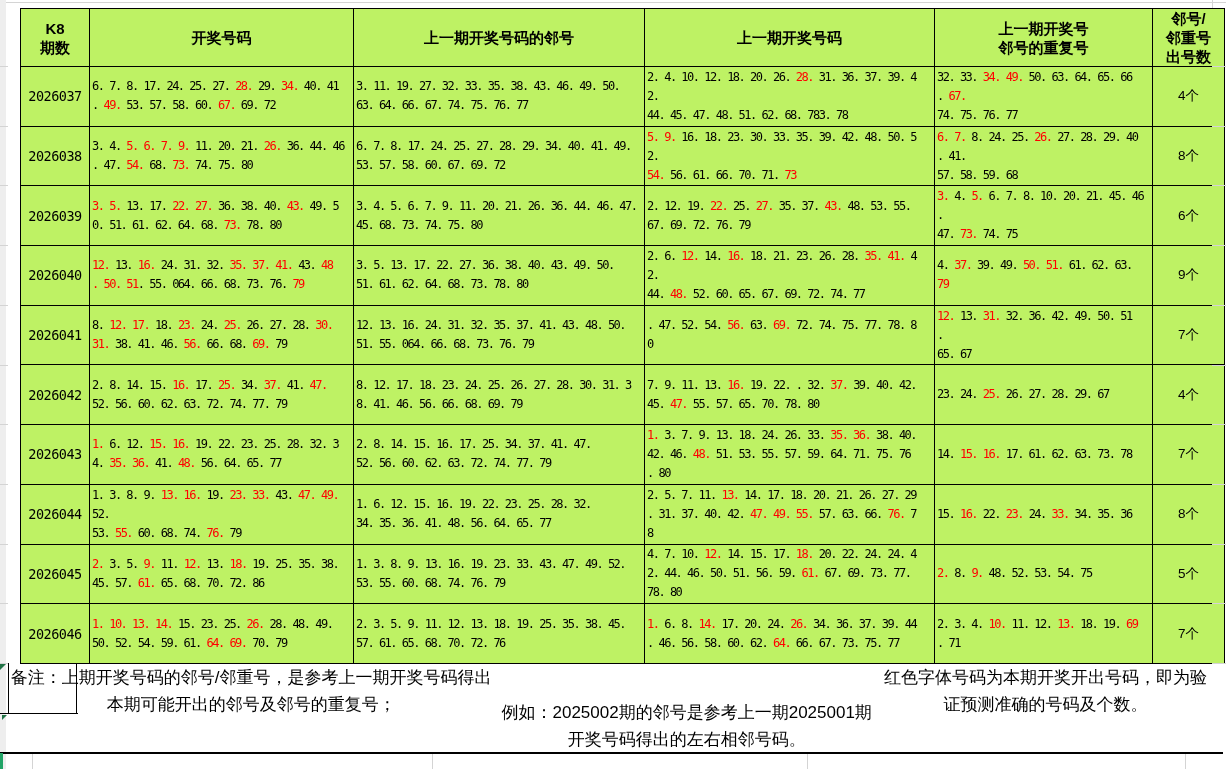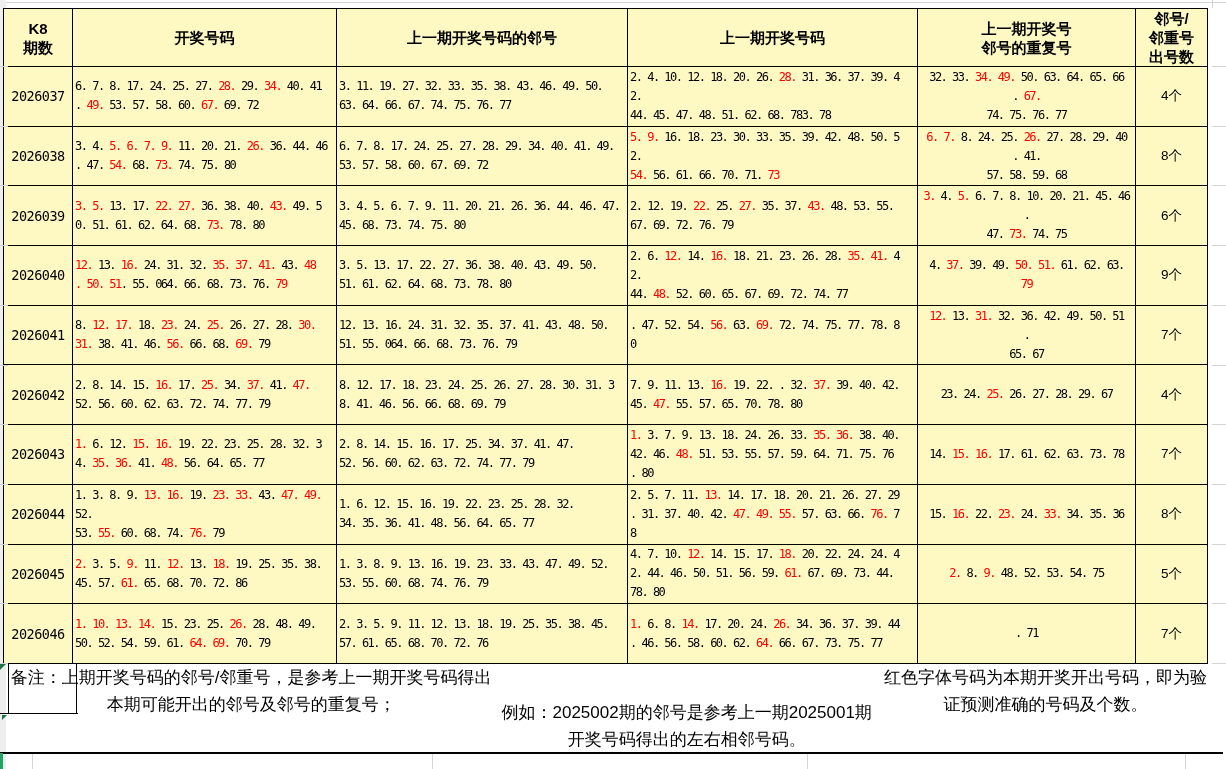--- a/index.html
+++ b/index.html
@@ -12,40 +12,40 @@
   .left-margin { position:absolute; left:0; top:0; width:6px; height:769px; background:#eeeeee; }
   .gl { position:absolute; background:#d4d4d4; }
   .gl.h { height:1px; }
   .gl.v { width:1px; }
   .black-line { position:absolute; background:#000; }
   .green-tri { position:absolute; width:6px; height:6px; background:#217346;
                clip-path:polygon(0 0, 100% 0, 0 100%); }
   .green-bar { position:absolute; left:0; top:753px; width:3px; height:16px; background:#21a366; }
   
   .grid {
-    position:absolute; left:3px; top:8px;
+    position:absolute; left:20px; top:8px;
     display:grid;
     grid-template-columns:69px 264px 291px 290px 218px 72px;
     grid-template-rows:58px repeat(10, 59.7px);
     border-top:1px solid #000; border-left:1px solid #000;
-    background:#fef9c3;
+    background:#bef264;
   }
   .cell {
     border-right:1px solid #000; border-bottom:1px solid #000;
     display:flex; flex-direction:column; justify-content:center;
     overflow:hidden; color:#000;
   }
   .hd {
     align-items:center; text-align:center;
     font-family:"Liberation Sans", sans-serif;
     font-weight:700; font-size:15px; line-height:19px; white-space:pre-line;
   }
   .c-period { align-items:center; font-size:13.5px; letter-spacing:-0.5px; }
   .c-nums  { padding:0 2px; font-size:12px; letter-spacing:-1.5px; line-height:19px; }
-  .c-rep   { text-align:center; }
+  .c-rep   { text-align:left; }
   .c-count { align-items:center; font-family:"Liberation Sans", sans-serif; font-size:13.5px; }
   .ln { white-space:pre; }
   .rd { color:#ff0000; }
   
   .col1-ext { position:absolute; left:8px; top:663px; width:69px; height:50px;
               border-left:1px solid #000; border-right:1px solid #000; }
   
   .notes {
     position:absolute; left:8px; top:664px; width:1204px; height:88px;
     display:flex; flex-direction:row; justify-content:center;
@@ -229,41 +229,42 @@
       <div class="cell c-nums">
         <div class="ln"><span class="rd">2. </span><span>3. 5. </span><span class="rd">9. </span><span>11. </span><span class="rd">12. </span><span>13. </span><span class="rd">18. </span><span>19. 25. 35. 38.</span></div>
         <div class="ln"><span>45. 57. </span><span class="rd">61. </span><span>65. 68. 70. 72. 86</span></div>
       </div>
       <div class="cell c-nums">
         <div class="ln"><span>1. 3. 8. 9. 13. 16. 19. 23. 33. 43. 47. 49. 52.</span></div>
         <div class="ln"><span>53. 55. 60. 68. 74. 76. 79</span></div>
       </div>
       <div class="cell c-nums">
         <div class="ln"><span>4. 7. 10. </span><span class="rd">12. </span><span>14. 15. 17. </span><span class="rd">18. </span><span>20. 22. 24. 24. 4</span></div>
-        <div class="ln"><span>2. 44. 46. 50. 51. 56. 59. </span><span class="rd">61. </span><span>67. 69. 73. 44.</span></div>
+        <div class="ln"><span>2. 44. 46. 50. 51. 56. 59. </span><span class="rd">61. </span><span>67. 69. 73. 77.</span></div>
         <div class="ln"><span>78. 80</span></div>
       </div>
       <div class="cell c-nums c-rep">
         <div class="ln"><span class="rd">2. </span><span>8. </span><span class="rd">9. </span><span>48. 52. 53. 54. 75</span></div>
       </div>
       <div class="cell c-count">5个</div>
       <div class="cell c-period">2026046</div>
       <div class="cell c-nums">
         <div class="ln"><span class="rd">1. 10. 13. 14. </span><span>15. 23. 25. </span><span class="rd">26. </span><span>28. 48. 49.</span></div>
         <div class="ln"><span>50. 52. 54. 59. 61. </span><span class="rd">64. 69. </span><span>70. 79</span></div>
       </div>
       <div class="cell c-nums">
         <div class="ln"><span>2. 3. 5. 9. 11. 12. 13. 18. 19. 25. 35. 38. 45.</span></div>
         <div class="ln"><span>57. 61. 65. 68. 70. 72. 76</span></div>
       </div>
       <div class="cell c-nums">
         <div class="ln"><span class="rd">1. </span><span>6. 8. </span><span class="rd">14. </span><span>17. 20. 24. </span><span class="rd">26. </span><span>34. 36. 37. 39. 44</span></div>
         <div class="ln"><span>. 46. 56. 58. 60. 62. </span><span class="rd">64. </span><span>66. 67. 73. 75. 77</span></div>
       </div>
       <div class="cell c-nums c-rep">
+        <div class="ln"><span>2. 3. 4. </span><span class="rd">10. </span><span>11. 12. </span><span class="rd">13. </span><span>18. 19. </span><span class="rd">69</span></div>
         <div class="ln"><span>. 71</span></div>
       </div>
       <div class="cell c-count">7个</div>
     </div>
 
   <div id="right-gridlines">
       <div class="gl h" style="left: 1212px; top: 66px; width: 14px;"></div>
       <div class="gl h" style="left: 1212px; top: 126px; width: 14px;"></div>
       <div class="gl h" style="left: 1212px; top: 185px; width: 14px;"></div>
       <div class="gl h" style="left: 1212px; top: 245px; width: 14px;"></div>

